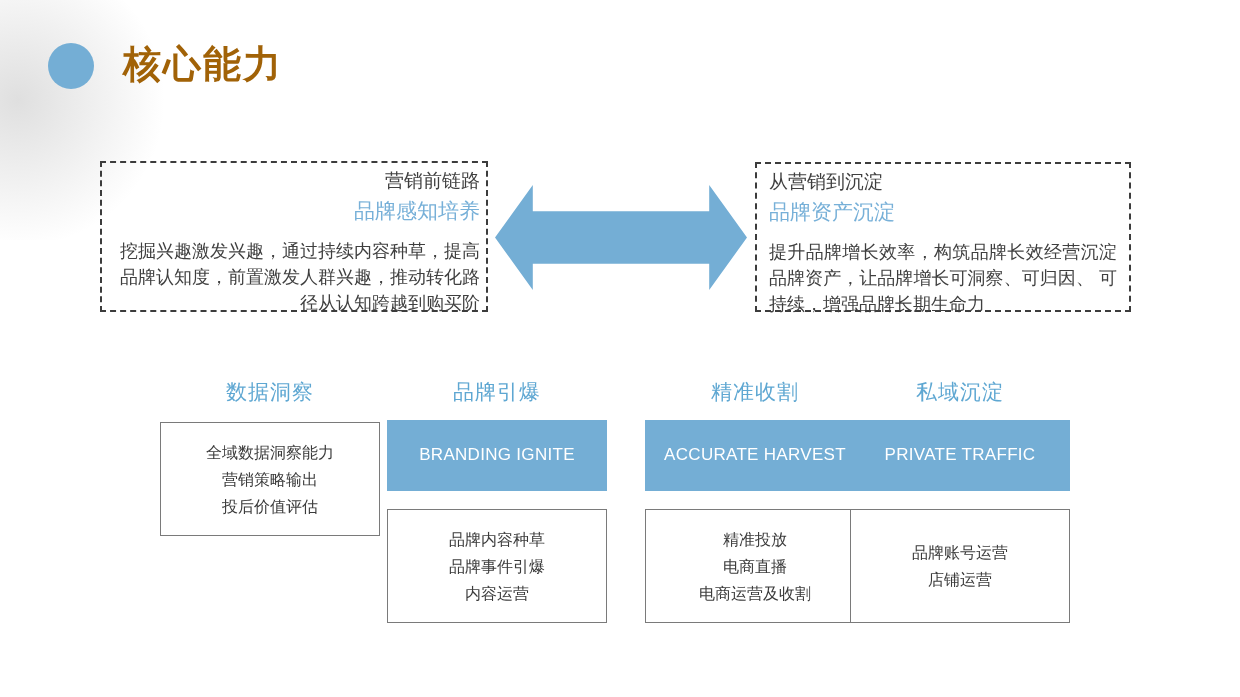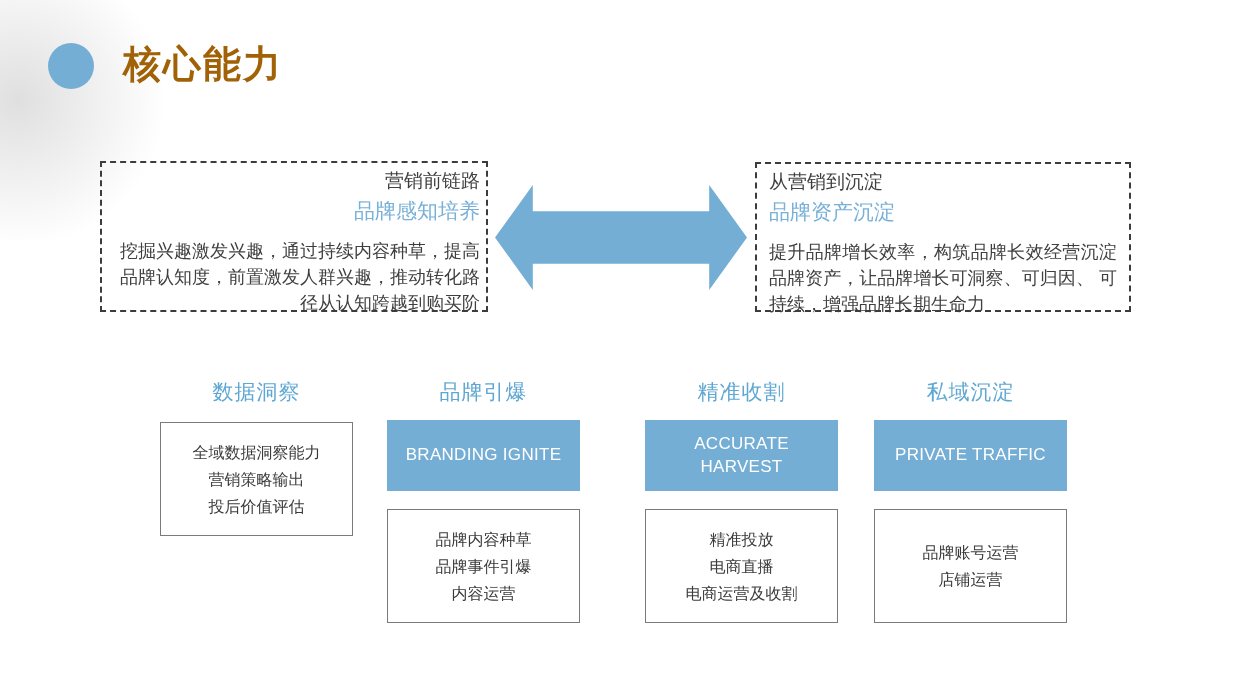--- a/index.html
+++ b/index.html
@@ -44,25 +44,25 @@
   .right-box .box-body { text-align: justify; }
 
   
   .double-arrow {
     position: absolute; left: 495px; top: 185px; width: 252px; height: 105px;
     background: #74aed5;
     clip-path: polygon(0% 50%, 15% 0%, 15% 25%, 85% 25%, 85% 0%, 100% 50%, 85% 100%, 85% 75%, 15% 75%, 15% 100%);
   }
 
   
-  .column { position: absolute; top: 380px; width: 193px; }
+  .column { position: absolute; top: 380px; width: 220px; }
   .column.c1 { left: 160px; }
   .column.c2 { left: 387px; }
   .column.c3 { left: 620px; padding-left: 25px; }
-  .column.c4 { left: 850px; margin-left: 24px; }
+  .column.c4 { left: 850px; }
   .col-label {
     text-align: center; font-size: 21px; color: #5ea7d2;
     letter-spacing: 1px; height: 24px; line-height: 24px;
   }
   .col-en-box {
     margin-top: 16px; height: 71px; box-sizing: border-box;
     background: #74aed5; color: #ffffff;
     display: flex; align-items: center; justify-content: center;
     text-align: center; font-size: 17px; line-height: 1.35;
     letter-spacing: 0.3px; padding: 0 18px;

